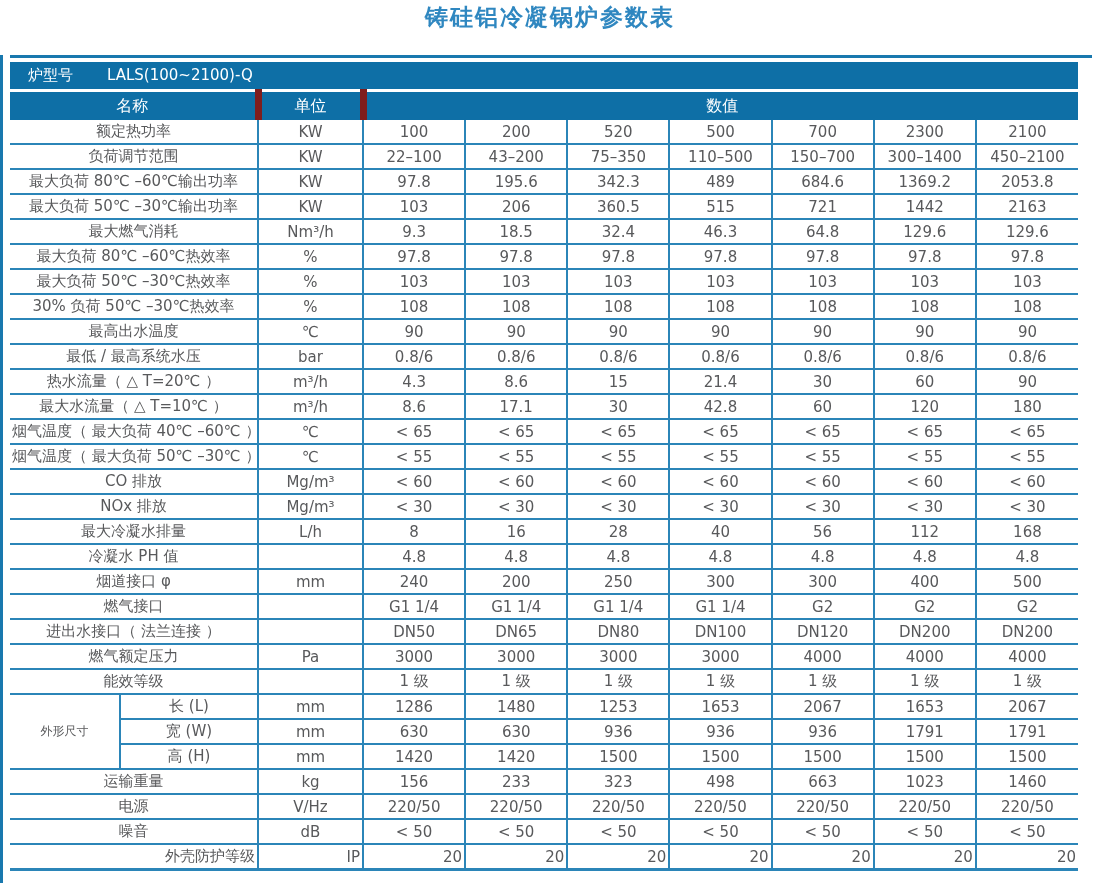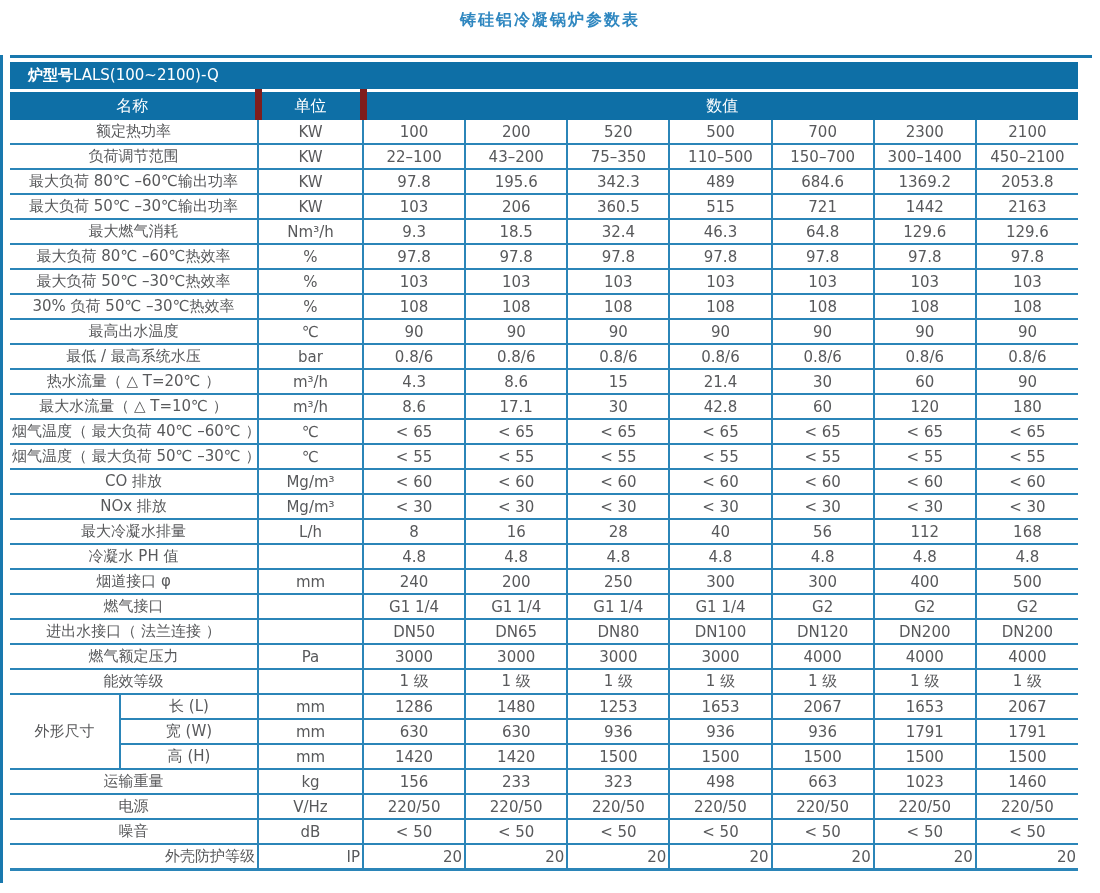--- a/index.html
+++ b/index.html
@@ -1,52 +1,52 @@
 <!DOCTYPE html>
 <html><head>
 <meta charset="utf-8">
 <style>
   html,body{margin:0;padding:0;background:#ffffff;}
   .page{
     position:relative;width:1100px;height:893px;background:#ffffff;overflow:hidden;
     font-family:"DejaVu Sans","Liberation Sans",sans-serif;
   }
   .title{
-    position:absolute;top:10px;left:0;width:100%;
-    text-align:center;font-size:16px;font-weight:bold;
+    position:absolute;top:2px;left:0;width:100%;
+    text-align:center;font-size:23px;font-weight:bold;
     color:#2f87c0;letter-spacing:2px;
   }
   .top-rule{position:absolute;left:10px;top:55px;width:1082px;height:3px;background:#1878ae;}
   .left-rule{position:absolute;left:0;top:55px;width:3px;height:828px;background:#1878ae;}
   table.spec-table{
     position:absolute;left:10px;top:62px;width:1068px;
     border-collapse:collapse;table-layout:fixed;
     font-size:15px;color:#58595b;
   }
   .model-row td{
     background:#0e6fa6;color:#ffffff;height:27px;
     text-align:left;padding:0 0 0 18px;
     border-bottom:3px solid #ffffff;
     white-space:nowrap;overflow:hidden;
   }
-  .model-row .model-label{font-weight:bold;}
+  .model-row .model-label{margin-right:34px;}
   .header-row th{
     background:#0e6fa6;color:#ffffff;height:26px;
     font-weight:normal;text-align:center;font-size:16px;
   }
   .header-row th.gap-left{border-left:7px solid #7f1d1d;}
   td.data{
     height:23px;text-align:center;vertical-align:middle;
     border-bottom:2px solid #2b85b8;
     white-space:nowrap;overflow:hidden;
     padding:0 2px;
   }
   td.vline{border-left:2px solid #2b85b8;}
   tr.last td{border-bottom-width:3px;text-align:right;}
-  td.group-cell{font-size:15px;}
+  td.group-cell{font-size:12px;}
 </style>
 </head>
 <body>
 
 <div class="page">
   <div class="title">铸硅铝冷凝锅炉参数表</div>
   <div class="top-rule"></div>
   <div class="left-rule"></div>
 
   <table class="spec-table">

